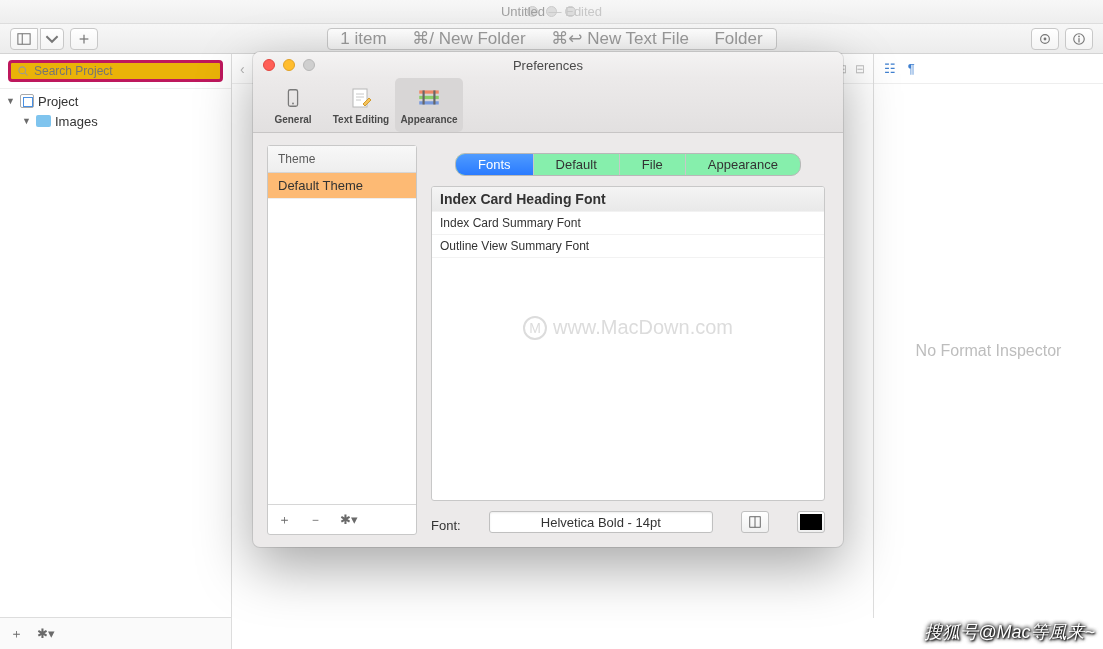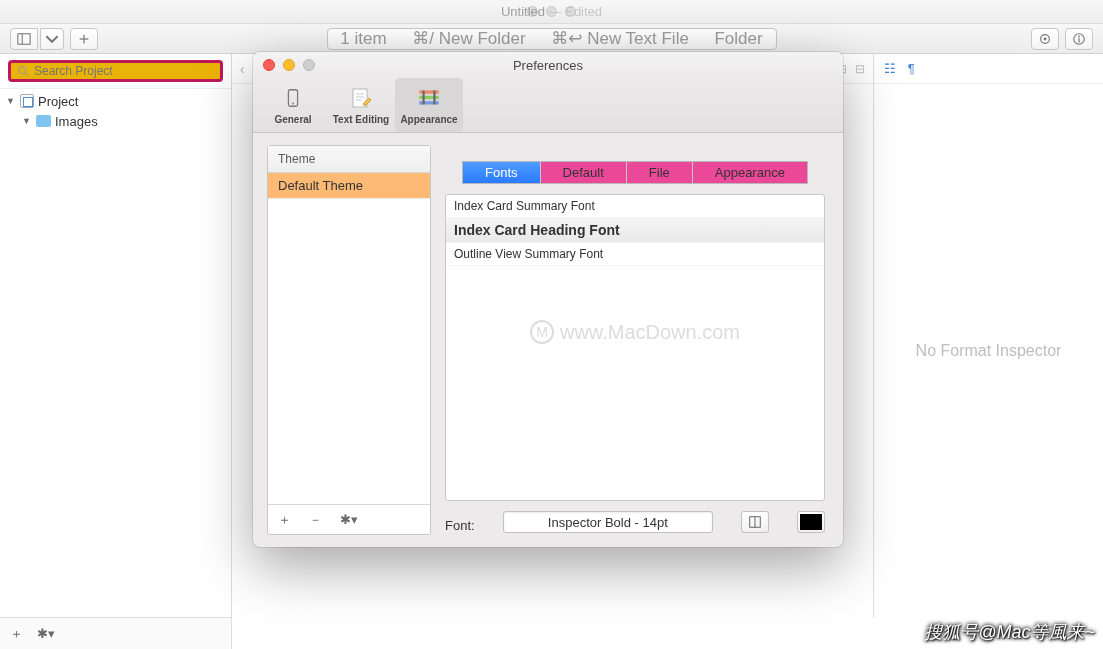--- a/index.html
+++ b/index.html
@@ -56,27 +56,27 @@
 .pdot{width:12px;height:12px;border-radius:50%;}
 .pdot.red{background:#ff5f57;border:1px solid #e24640;}
 .pdot.yel{background:#ffbd2e;border:1px solid #e0a127;}
 .pdot.grn{background:#cfcfcf;border:1px solid #b8b8b8;}
 .pref-title{position:absolute;left:0;right:0;text-align:center;font-size:13px;color:#4a4a4a;}
 .pref-toolbar{height:55px;background:linear-gradient(#eceaea,#e2e0e0);border-bottom:1px solid #c7c5c5;display:flex;padding:0 6px;}
 .pref-tab{width:68px;display:flex;flex-direction:column;align-items:center;justify-content:center;gap:3px;font-size:10px;color:#4a4a4a;border-radius:5px;cursor:default;font-weight:bold;}
 .pref-tab.selected{background:#d8d6d6;}
 .pref-tab .ticon{width:26px;height:26px;display:flex;align-items:center;justify-content:center;}
 .pref-body{display:flex;height:calc(100% - 81px);}
-.theme-col{width:164px;background:#fff;border:1px solid #c8c8c8;margin:12px 0 12px 14px;border-radius:3px;display:flex;flex-direction:column;}
+.theme-col{width:150px;background:#fff;border:1px solid #c8c8c8;margin:12px 0 12px 14px;border-radius:3px;display:flex;flex-direction:column;}
 .theme-head{padding:6px 10px;font-size:12px;color:#5a5a5a;border-bottom:1px solid #d6d6d6;background:linear-gradient(#f8f8f8,#eee);}
 .theme-item{padding:5px 10px;font-size:13px;background:#fdba74;border-bottom:1px solid #eee;}
 .theme-spacer{flex:1;}
 .theme-foot{height:30px;border-top:1px solid #d6d6d6;display:flex;align-items:center;padding:0 10px;gap:18px;color:#6a6a6a;}
 .right-col{flex:1;padding:12px 18px 14px 14px;display:flex;flex-direction:column;}
-.seg{display:flex;margin:16px auto 10px;border:1px solid #b8b8b8;border-radius:0;overflow:hidden;background:#ec4899;}
+.seg{display:flex;margin:8px auto 10px;border:1px solid #b8b8b8;border-radius:10px;overflow:hidden;background:#86efac;}
 .seg-btn{padding:3px 22px;font-size:13px;color:#333;border-right:1px solid #c8c8c8;}
 .seg-btn:last-child{border-right:none;}
 .seg-btn.active{background:linear-gradient(#4f9bff,#2a7bff);color:#fff;}
 .font-list{flex:1;border:1px solid #c8c8c8;border-radius:3px;background:#fff;overflow:hidden;position:relative;}
 .font-row{padding:4px 8px;font-size:13px;border-bottom:1px solid #f2f2f2;}
 .font-row.lead{background:linear-gradient(#f4f4f4,#e9e9e9);font-family:"Helvetica Neue",Arial;font-weight:bold;font-size:14px;}
 .watermark{position:absolute;left:50%;top:45%;transform:translate(-50%,-50%);color:#dcdcdc;font-size:20px;display:flex;align-items:center;gap:6px;pointer-events:none;}
 .watermark .circ{width:24px;height:24px;border:2px solid #dcdcdc;border-radius:50%;display:flex;align-items:center;justify-content:center;font-size:14px;}
 .font-strip{display:flex;align-items:flex-end;gap:28px;margin-top:10px;}
 .font-field{flex:1;height:22px;border:1px solid #c0c0c0;border-radius:3px;background:#fff;display:flex;align-items:center;justify-content:center;font-size:13px;box-shadow:inset 0 1px 2px rgba(0,0,0,.08);}
@@ -251,32 +251,32 @@
       </div>
     </div>
     <div class="right-col">
       <div class="seg">
         <div class="seg-btn active">Fonts</div>
         <div class="seg-btn">Default</div>
         <div class="seg-btn">File</div>
         <div class="seg-btn">Appearance</div>
       </div>
       <div class="font-list">
+        <div class="font-row lead">Index Card Heading Font</div>
         <div class="font-row" style="font-size:12px;">Index Card Summary Font</div>
-        <div class="font-row lead">Index Card Heading Font</div>
         <div class="font-row" style="font-size:12px;">Outline View Summary Font</div>
         <div class="watermark">
           <span class="circ">M</span>
           <span>www.MacDown.com</span>
         </div>
       </div>
       <div class="font-strip">
         <span>Font:</span>
         <div class="font-field">
-          <span>Inspector Bold - 14pt</span>
+          <span>Helvetica Bold - 14pt</span>
         </div>
         <div class="sq-btn">
           <svg viewBox="0 0 16 16" width="16" height="14">
               <rect x="2" y="2" width="12" height="12" fill="none" stroke="#555"></rect>
               <line x1="8" y1="2" x2="8" y2="14" stroke="#555"></line>
             </svg>
         </div>
         <div class="sq-btn" style="padding:2px;">
           <div style="width:100%;height:100%;background:#000;"></div>
         </div>

